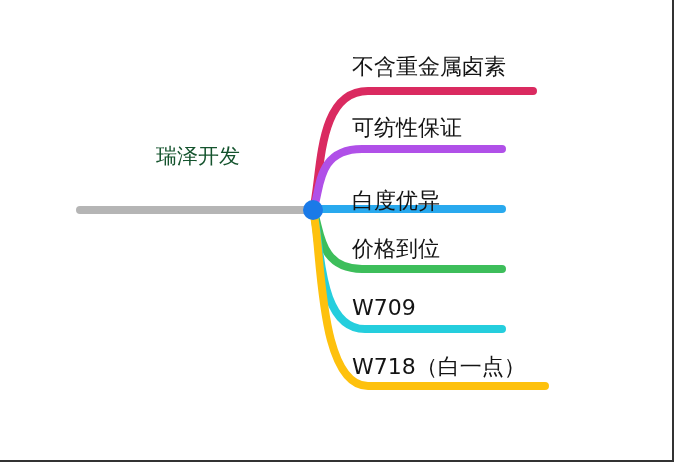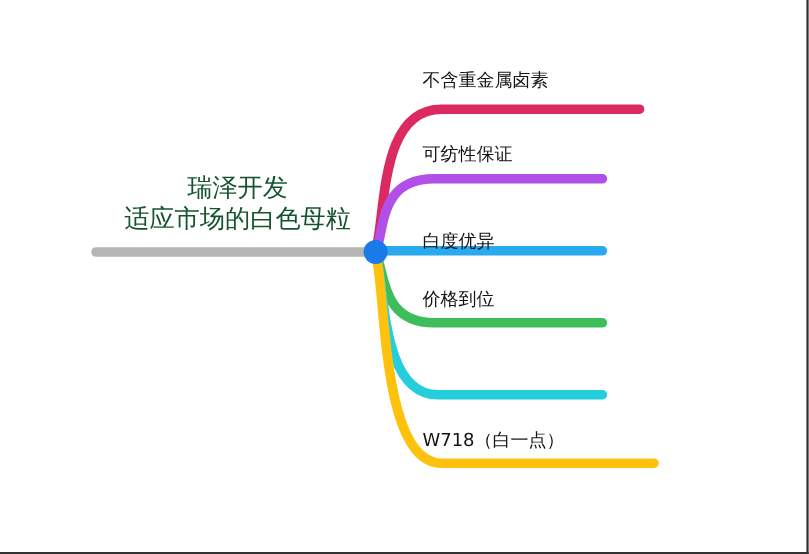--- a/index.html
+++ b/index.html
@@ -36,21 +36,21 @@
     width: 256px;
     text-align: center;
     font-size: 21px;
     line-height: 26px;
     color: #14532d;
     cursor: default;
   }
   .branch-label {
     position: absolute;
     left: 352px;
-    font-size: 15px;
+    font-size: 22px;
     line-height: 24px;
     color: #141414;
     white-space: nowrap;
     cursor: default;
   }
   .bl-1 { top: 55px; }
   .bl-2 { top: 116px; text-align: right; }
   .bl-3 { top: 189px; }
   .bl-4 { top: 237px; }
   .bl-5 { top: 296px; }
@@ -74,22 +74,22 @@
 
     <path d="M313,211 C321,234 316,329 365,329 L502,329" stroke="#25cedd"></path>
 
     <path d="M313,211 C322,242 317,386 368,386 L545,386" stroke="#fec10d"></path>
 
     <circle cx="313" cy="210" r="10" fill="#1a7ae8"></circle>
   </svg>
 
   <div class="root-node">
     <div>瑞泽开发</div>
-    <div>适应市场的白色母粒</div>
   </div>
 
   <div class="branch-label bl-1">不含重金属卤素</div>
   <div class="branch-label bl-2">可纺性保证</div>
   <div class="branch-label bl-3">白度优异</div>
   <div class="branch-label bl-4">价格到位</div>
+  <div class="branch-label bl-5">W709</div>
   <div class="branch-label bl-6">W718（白一点）</div>
 
 </div>
 
 </body></html>

